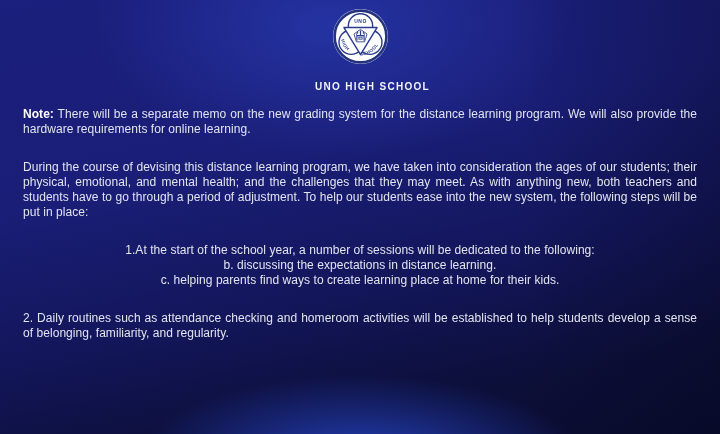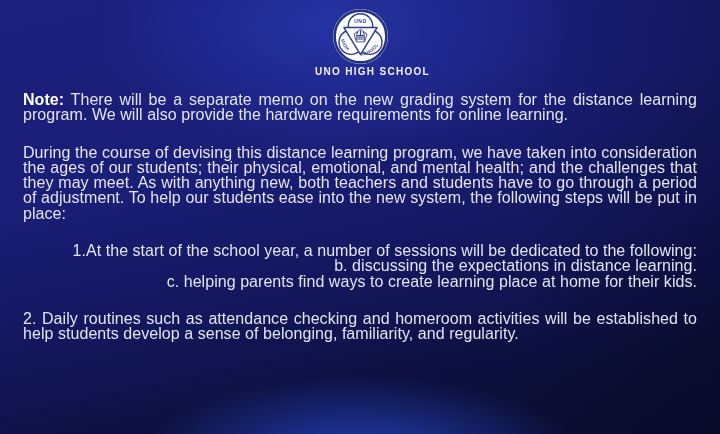--- a/index.html
+++ b/index.html
@@ -10,35 +10,35 @@
     font-family:"Liberation Sans","DejaVu Sans",sans-serif;
     background:
       radial-gradient(ellipse 46% 42% at 46% 6%, rgba(45,68,196,.55) 0%, rgba(45,68,196,0) 72%),
       radial-gradient(ellipse 44% 28% at 50% 106%, rgba(40,72,210,.85) 0%, rgba(40,72,210,0) 70%),
       linear-gradient(to right, rgba(4,6,28,0) 72%, rgba(4,6,28,.30) 100%),
       linear-gradient(168deg, #1b1f7d 0%, #1a1e77 36%, #13165a 62%, #0c0f38 84%, #0a0c2f 100%);
   }
   .header{padding-top:8px;text-align:center;}
   .logo{width:57px;height:57px;display:block;margin:0 auto;}
   .school-name{
-    margin-top:1px;
+    margin-top:16px;
     font-size:10px;font-weight:bold;letter-spacing:1.3px;
     color:#f1f2fb;
     padding-left:25px;
   }
   .content{
     width:674px;margin:0 auto;padding-top:15px;
-    font-size:16px;line-height:15.3px;letter-spacing:.05px;
+    font-size:12px;line-height:15.3px;letter-spacing:.05px;
     color:#e2e4f0;
     text-align:justify;
   }
   .block{margin:0 0 22px 0;}
   .block:last-child{margin-bottom:0;}
   .note-label{font-weight:bold;color:#ffffff;}
-  .step-line{text-align:right;}
+  .step-line{text-align:center;}
 </style>
 </head>
 <body>
 
 <div class="slide">
 
   <div class="header">
     <svg class="logo" viewBox="0 0 60 60" aria-hidden="true">
       <circle cx="30" cy="30" r="29" fill="#f3f5fc"></circle>
       <circle cx="30" cy="30" r="27.3" fill="#ffffff" stroke="#25337f" stroke-width="2.8"></circle>

